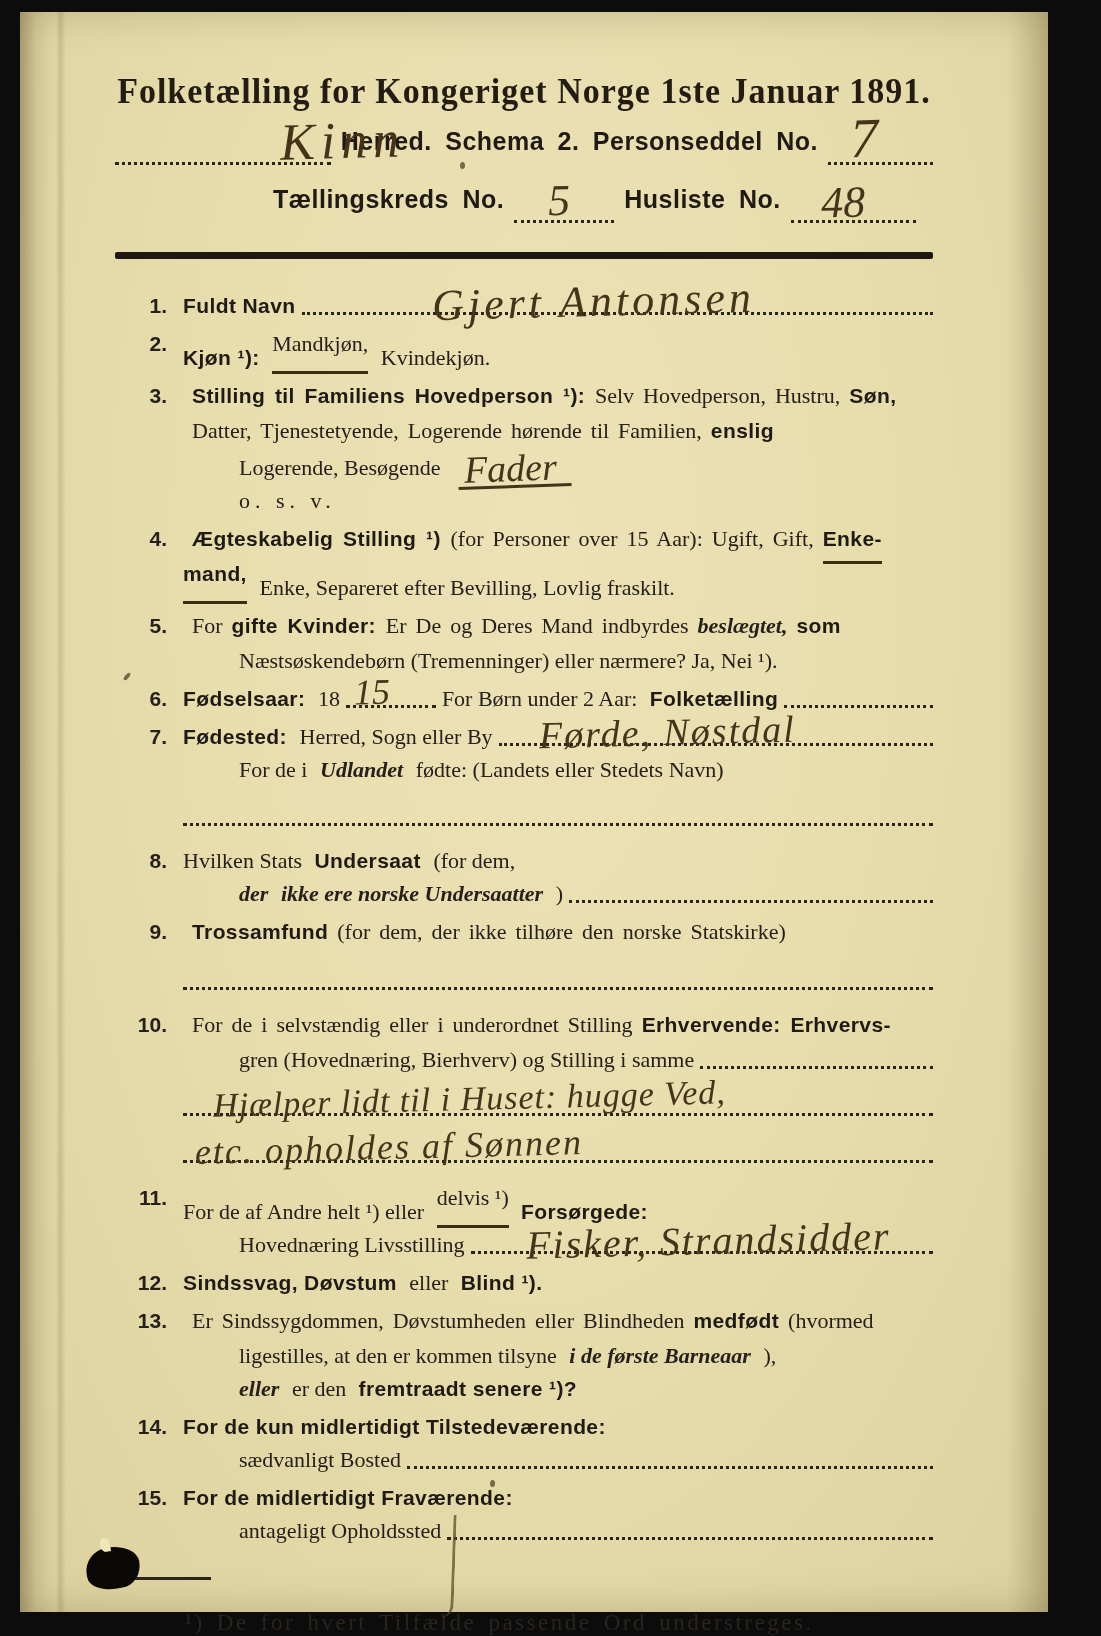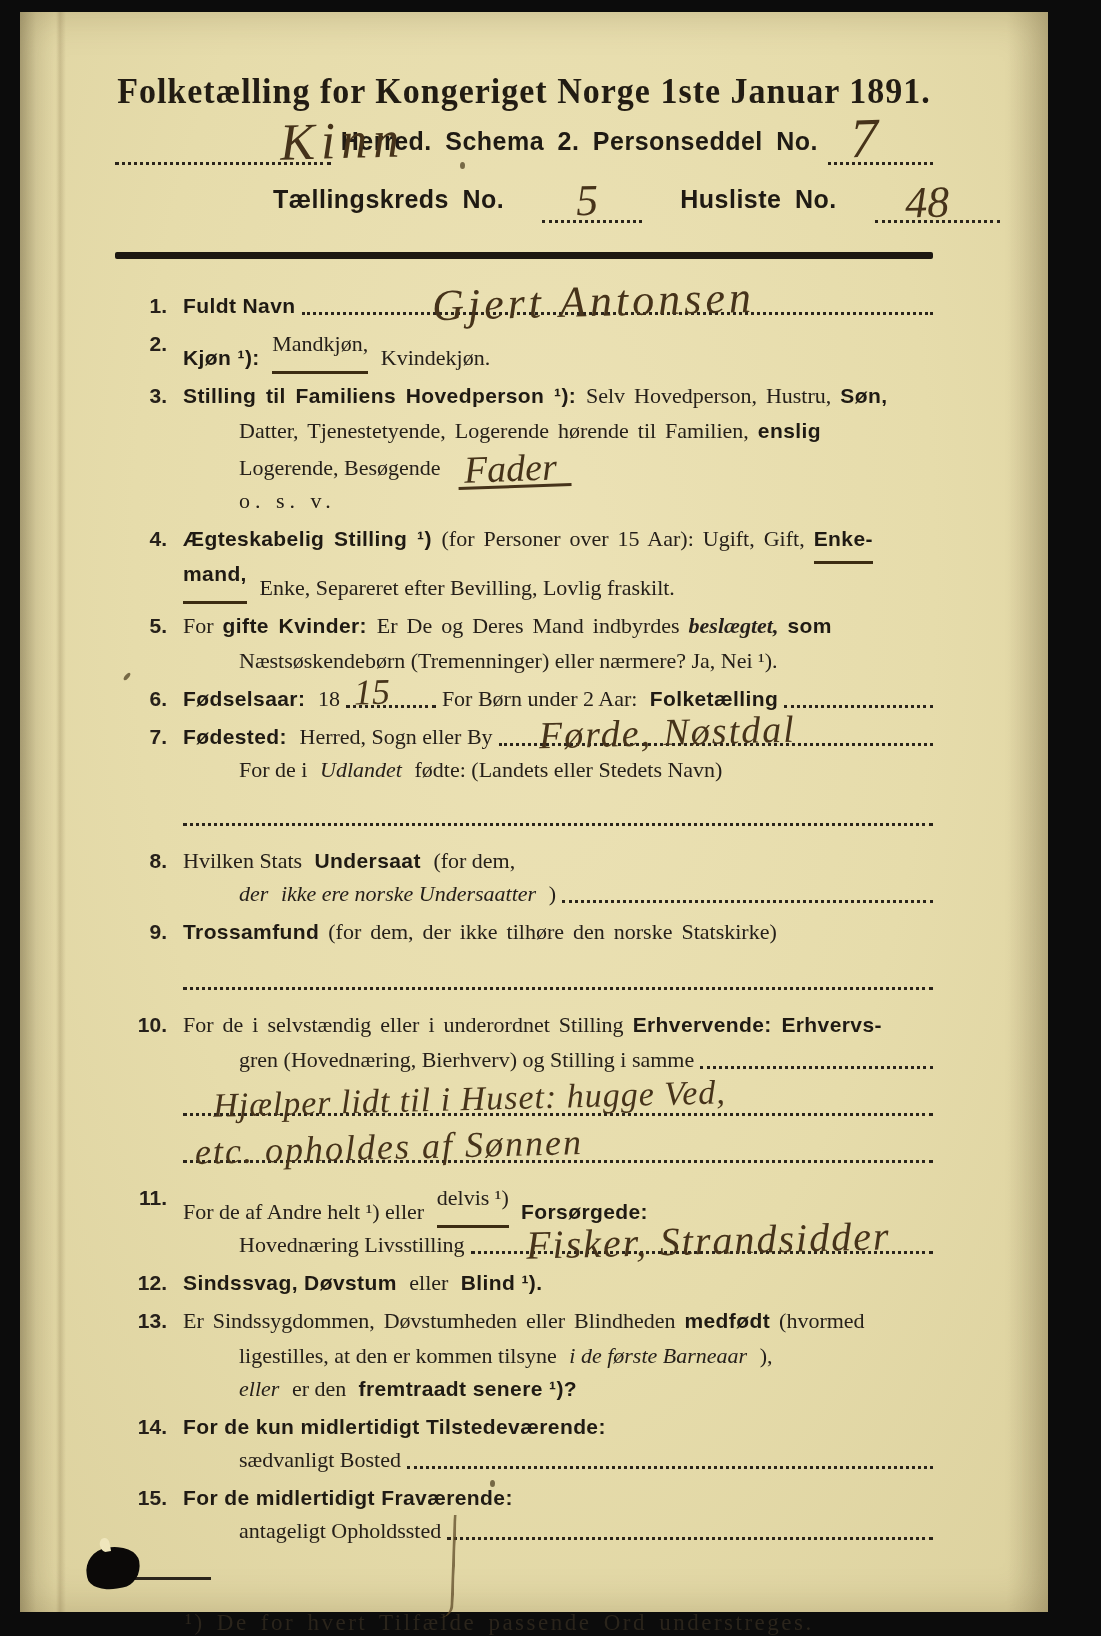--- a/index.html
+++ b/index.html
@@ -11,39 +11,39 @@
       linear-gradient(90deg, transparent 36px, rgba(120,100,60,0.22) 40px, transparent 46px),
       linear-gradient(90deg, transparent 96%, rgba(60,45,20,0.18) 100%),
       radial-gradient(ellipse at 50% 35%, #ece2b6 0%, #e6dcab 55%, #dcd19e 100%);
     box-shadow:inset 0 0 40px rgba(80,60,20,0.25);}
   .content{position:absolute;left:95px;top:60px;width:818px;color:#26201a;}
 
   .title{font-family:"Liberation Serif",serif;font-weight:bold;font-size:34px;
          letter-spacing:1px;text-align:center;white-space:nowrap;color:#221c13;
          transform:scaleY(1.08);}
   .h2line{display:flex;align-items:flex-end;margin-top:10px;height:52px;}
-  .h3line{display:flex;align-items:flex-end;margin-top:14px;height:44px;margin-left:148px;margin-right:50px;gap:28px;}
+  .h3line{display:flex;align-items:flex-end;margin-top:14px;height:44px;margin-left:148px;margin-right:50px;}
   .h2b{font-family:"Liberation Sans",sans-serif;font-weight:bold;font-size:25px;
        word-spacing:6px;letter-spacing:0.5px;margin:16px 10px;color:#1f1a13;}
 
   .rule{height:7px;background:#1d1811;margin-top:22px;margin-bottom:30px;border-radius:2px;}
 
   .item{display:flex;margin-bottom:5px;}
   .no{width:52px;flex:0 0 52px;text-align:right;padding-right:16px;
       font-family:"Liberation Sans",sans-serif;font-weight:bold;font-size:21px;line-height:33px;}
   .body{flex:1;min-width:0;}
   .line{display:flex;align-items:flex-end;min-height:33px;line-height:33px;gap:6px;}
   .line.blk{display:block;}
   .line.gap{margin-top:14px;margin-bottom:6px;}
   .indent{margin-left:56px;}
-  .just{word-spacing:3.5px;}
+  .just{word-spacing:3.5px;margin-left:9px;}
   .seg{white-space:nowrap;}
   .blk .seg{white-space:normal;}
   .r{font-family:"Liberation Serif",serif;font-size:22px;}
-  .i{font-family:"Liberation Serif",serif;font-size:22px;font-style:italic;}
+  .i{font-family:"Liberation Serif",serif;font-size:22px;font-style:italic;font-weight:bold;}
   .bi{font-family:"Liberation Serif",serif;font-size:22px;font-style:italic;font-weight:bold;}
   .b{font-family:"Liberation Sans",sans-serif;font-weight:bold;font-size:21px;letter-spacing:0.4px;color:#1f1a13;}
   .line:not(.blk) > .seg + .seg{margin-left:0.30em;}
   .uh{border-bottom:3px solid #3c2c12;padding-bottom:11px;}
   .spread{letter-spacing:5px;}
 
   .leader{flex:1 1 auto;border-bottom:3px dotted #2a241b;margin-bottom:7px;
           position:relative;min-width:26px;}
   .leader.fixed{flex:0 0 auto;}
   .w7{width:105px;} .w5{width:100px;} .w48{width:125px;}

